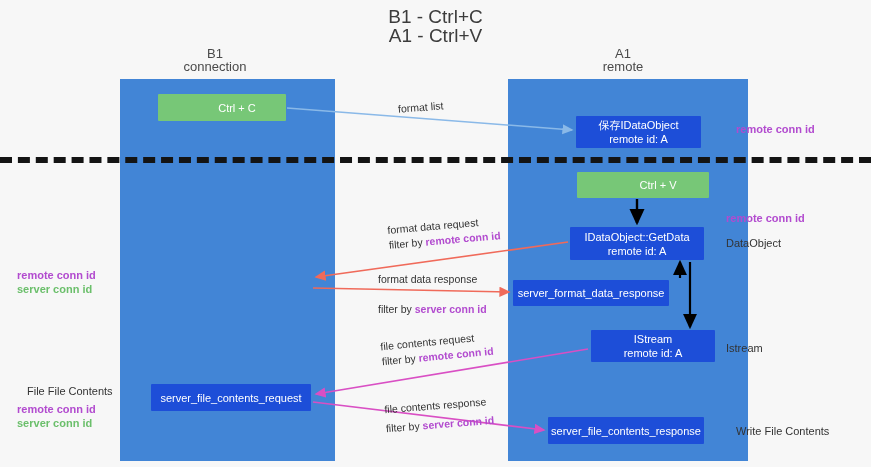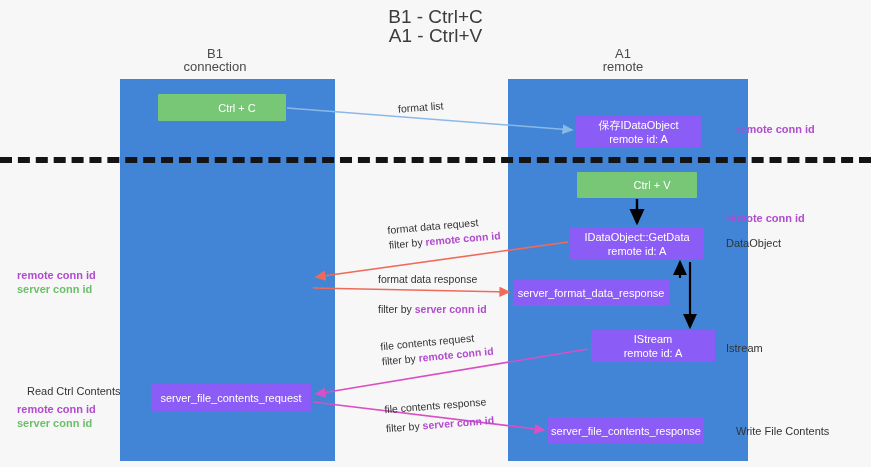--- a/index.html
+++ b/index.html
@@ -57,25 +57,25 @@
     flex-direction: column;
     align-items: center;
     justify-content: center;
     color: #ffffff;
     font-size: 11px;
     line-height: 14px;
     text-align: center;
     border-radius: 1px;
   }
   .box.green  { background: #77c777; padding-left: 30px; }
-  .box.orange { background: #8b5cf6; }
+  .box.orange { background: #1d4ed8; }
 
   #box-ctrl-c          { left: 158px; top: 94px;  width: 128px; height: 27px; }
   #box-save-idataobj   { left: 576px; top: 116px; width: 125px; height: 32px; }
-  #box-ctrl-v          { left: 577px; top: 172px; width: 120px; height: 26px; }
+  #box-ctrl-v          { left: 577px; top: 172px; width: 132px; height: 26px; }
   #box-getdata         { left: 570px; top: 227px; width: 134px; height: 33px; }
   #box-fmt-req         { left: 151px; top: 268px; width: 160px; height: 27px; }
   #box-fmt-resp        { left: 513px; top: 280px; width: 156px; height: 26px; }
   #box-istream         { left: 591px; top: 330px; width: 124px; height: 32px; }
   #box-file-req        { left: 151px; top: 384px; width: 160px; height: 27px; }
   #box-file-resp       { left: 548px; top: 417px; width: 156px; height: 27px; }
 
   
   .side-label {
     font-size: 11px;
@@ -244,21 +244,21 @@
   <div class="abs side-label c-purple" id="lbl-remote-2">remote conn id</div>
   <div class="abs side-label c-plain" id="lbl-dataobject">DataObject</div>
   <div class="abs side-label c-plain" id="lbl-istream">Istream</div>
   <div class="abs side-label c-plain" id="lbl-write">Write File Contents</div>
 
   <div class="abs side-label" id="lbl-left-conn">
     <div class="c-purple">remote conn id</div>
     <div class="c-green">server conn id</div>
   </div>
 
-  <div class="abs side-label c-plain" id="lbl-read-file">Read Ctrl Contents</div>
+  <div class="abs side-label c-plain" id="lbl-read-file">File File Contents</div>
 
   <div class="abs side-label" id="lbl-left-conn2">
     <div class="c-purple">remote conn id</div>
     <div class="c-green">server conn id</div>
   </div>
 
   <div class="abs" id="dashed"></div>
 
 </div>
 

